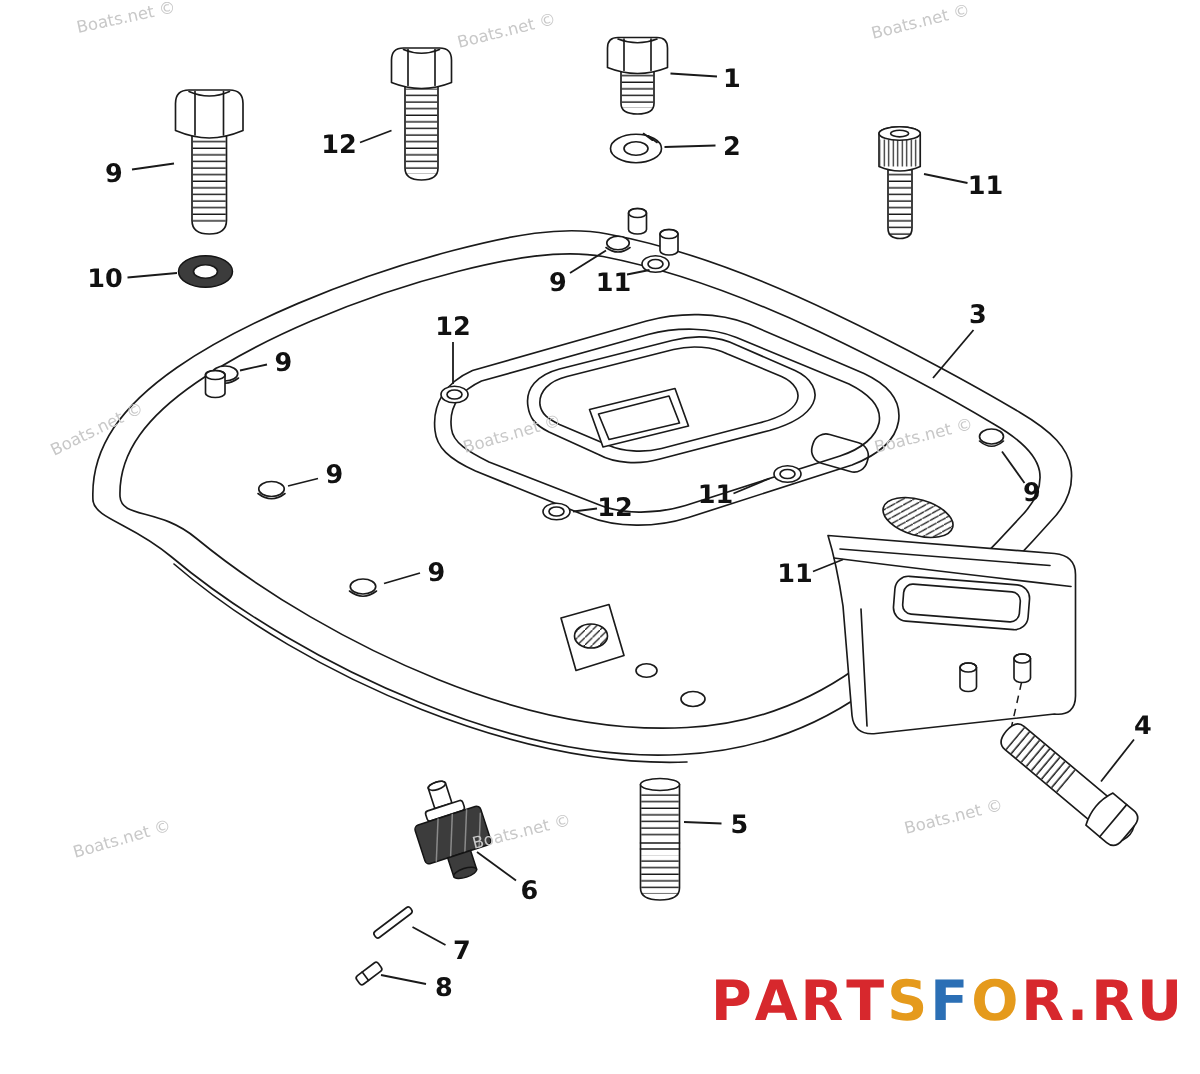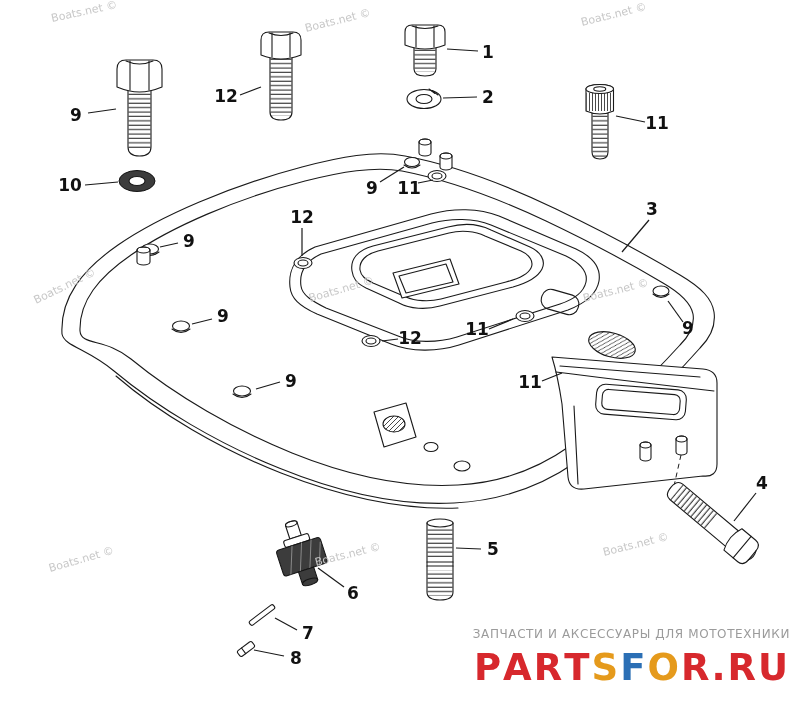--- a/index.html
+++ b/index.html
@@ -264,17 +264,16 @@
     <text class="wm" x="36" y="304" transform="rotate(-26 36 304)">Boats.net ©</text>
     <text class="wm" x="310" y="302" transform="rotate(-16 310 302)">Boats.net ©</text>
     <text class="wm" x="584" y="302" transform="rotate(-14 584 302)">Boats.net ©</text>
     <text class="wm" x="50" y="572" transform="rotate(-16 50 572)">Boats.net ©</text>
     <text class="wm" x="316" y="566" transform="rotate(-14 316 566)">Boats.net ©</text>
     <text class="wm" x="604" y="556" transform="rotate(-14 604 556)">Boats.net ©</text>
   </g>
 </svg>
 
   <div class="footer">
-    <div class="tagline">ЗАПЧАСТИ И АКСЕССУАРЫ ДЛЯ МОТОТЕХНИКИ</div>
     <div class="logo"><span style="color: rgb(215, 40, 45);">P</span><span style="color: rgb(215, 40, 45);">A</span><span style="color: rgb(215, 40, 45);">R</span><span style="color: rgb(215, 40, 45);">T</span><span style="color: rgb(229, 154, 28);">S</span><span style="color: rgb(43, 111, 181);">F</span><span style="color: rgb(229, 154, 28);">O</span><span style="color: rgb(215, 40, 45);">R</span><span style="color: rgb(215, 40, 45);">.</span><span style="color: rgb(215, 40, 45);">R</span><span style="color: rgb(215, 40, 45);">U</span></div>
   </div>
 
 </div>
 
 </body></html>

